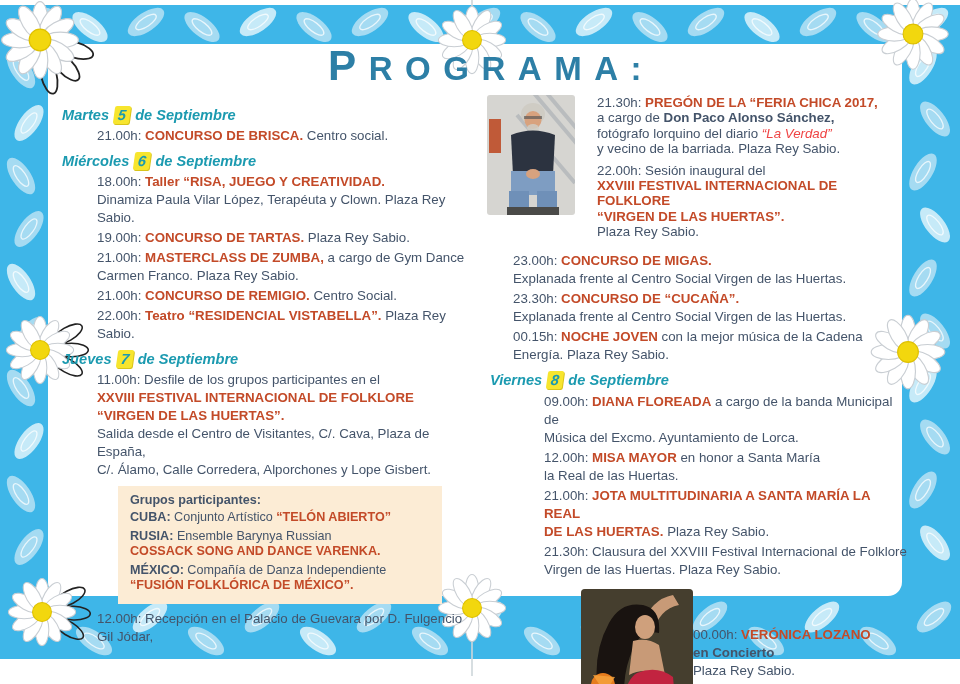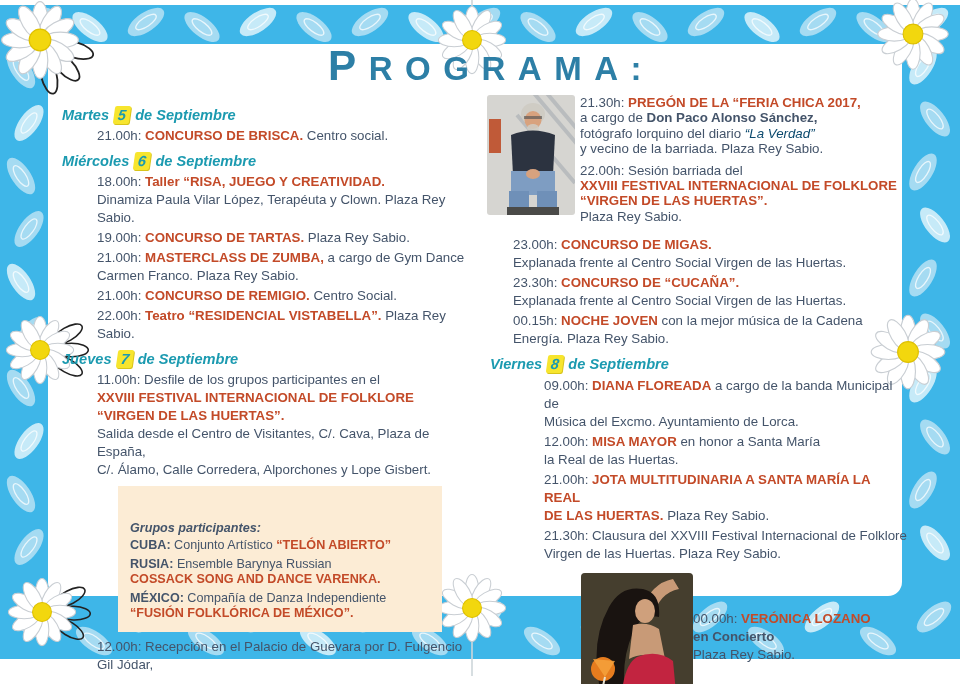--- a/index.html
+++ b/index.html
@@ -18,30 +18,30 @@
 
   .day{color:#1b9ab0;font-weight:bold;font-style:italic;font-size:14.6px;margin:7px 0 3px;}
   .day:first-child{margin-top:0;}
   .day .num{display:inline-block;background:#f7e52e;padding:0 4px;margin:0 5px;
             transform:skewX(-8deg);border-radius:2px;box-shadow:1px 1px 0 #d8c41a;}
   .event{margin:0 0 2px 35px;}
   .event.flush{margin-left:0;}
   .sg-p{color:#44546a;}
   .sg-red{color:#c34a28;font-weight:bold;}
   .sg-b{color:#44546a;font-weight:bold;}
-  .sg-i{color:#0c4a6e;font-style:italic;}
+  .sg-i{color:#ef4444;font-style:italic;}
 
   .gbox{background:#fcecd5;margin:7px 0 6px 56px;width:300px;padding:7px 12px 8px;
         font-size:12.6px;line-height:15.4px;}
-  .gtitle{font-weight:bold;font-style:italic;margin-bottom:2px;margin-top:28px;}
+  .gtitle{font-weight:bold;margin-bottom:2px;}
   .grow{margin-bottom:3px;}
 
   .photorow{display:flex;align-items:flex-start;}
   .photorow.toprow{margin-bottom:6px;}
-  .prtext{margin-left:5px;}
+  .prtext{margin-left:22px;}
   .event.tight{line-height:15.4px;margin:0 0 6px 0;}
   .photo-man{border-radius:3px;flex:none;}
   .rsec .event{margin-left:26px;}
   .right .day{margin:7px 0 4px 3px;}
   .vsec .event{margin-left:57px;}
 
   .photorow.bottomrow{margin-left:94px;margin-top:10px;align-items:center;}
   .photo-vl-wrap{position:relative;flex:none;width:112px;height:130px;}
   .photo-vl-wrap svg{border-radius:4px;}
   .vl-event{margin-left:10px;line-height:18px;}
@@ -436,21 +436,21 @@
           <ellipse cx="46" cy="33" rx="6" ry="4" fill="#cfccc4" opacity="0.85"></ellipse>
           <path d="M24 40 Q46 31 68 40 L66 80 L26 80 Z" fill="#2c3340"></path>
           <rect x="24" y="76" width="44" height="24" fill="#7e9dc2"></rect>
           <rect x="22" y="96" width="20" height="20" fill="#6f90b8"></rect>
           <rect x="50" y="96" width="20" height="20" fill="#6f90b8"></rect>
           <ellipse cx="46" cy="79" rx="7" ry="5" fill="#d8a27e"></ellipse>
           <rect x="20" y="112" width="52" height="8" fill="#4a4a48"></rect>
         </svg>
         <div class="prtext">
           <div class="event flush tight"><span class="sg-p">21.30h: </span><span class="sg-red">PREGÓN DE LA “FERIA CHICA 2017,</span><br><span class="sg-p">a cargo de </span><span class="sg-b">Don Paco Alonso Sánchez,</span><br><span class="sg-p">fotógrafo lorquino del diario </span><span class="sg-i">“La Verdad”</span><br><span class="sg-p">y vecino de la barriada. Plaza Rey Sabio.</span></div>
-          <div class="event flush tight"><span class="sg-p">22.00h: Sesión barriada del</span><br><span class="sg-red">XXVIII FESTIVAL INTERNACIONAL DE FOLKLORE</span><br><span class="sg-red">“VIRGEN DE LAS HUERTAS”.</span><br><span class="sg-p">Plaza Rey Sabio.</span></div>
+          <div class="event flush tight"><span class="sg-p">22.00h: Sesión inaugural del</span><br><span class="sg-red">XXVIII FESTIVAL INTERNACIONAL DE FOLKLORE</span><br><span class="sg-red">“VIRGEN DE LAS HUERTAS”.</span><br><span class="sg-p">Plaza Rey Sabio.</span></div>
         </div>
       </div>
 
       <div class="rsec">
         <div class="event"><span class="sg-p">23.00h: </span><span class="sg-red">CONCURSO DE MIGAS.</span><br><span class="sg-p">Explanada frente al Centro Social Virgen de las Huertas.</span></div>
         <div class="event"><span class="sg-p">23.30h: </span><span class="sg-red">CONCURSO DE “CUCAÑA”.</span><br><span class="sg-p">Explanada frente al Centro Social Virgen de las Huertas.</span></div>
         <div class="event"><span class="sg-p">00.15h: </span><span class="sg-red">NOCHE JOVEN</span><span class="sg-p"> con la mejor música de la Cadena</span><br><span class="sg-p">Energía. Plaza Rey Sabio.</span></div>
       </div>
 
       <div class="day">

